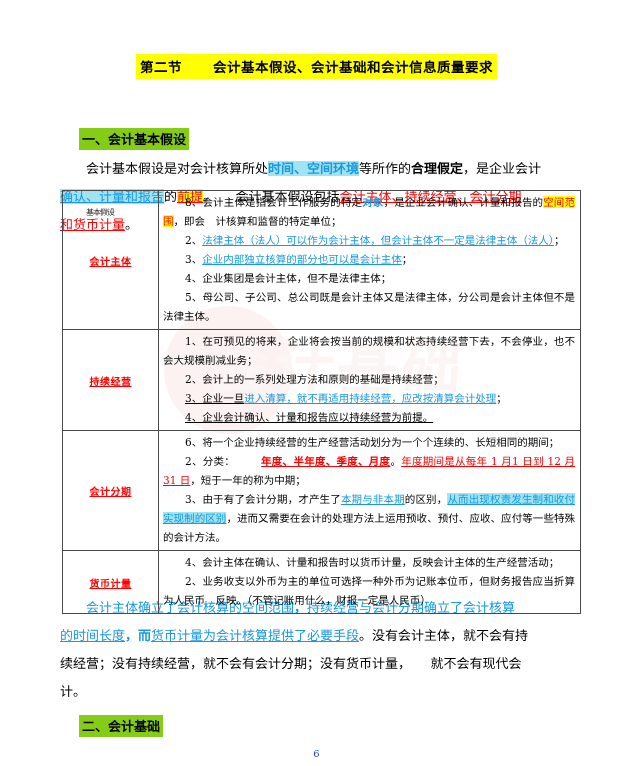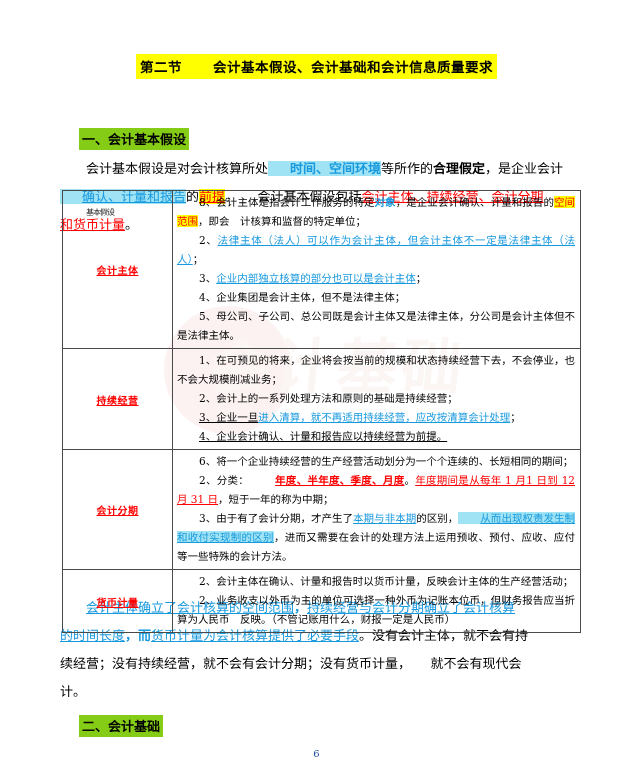--- a/index.html
+++ b/index.html
@@ -107,21 +107,21 @@
   .intro .l2 { text-indent: 0; }
 
   
   .bl-b  { color: #1a9ade; font-weight: bold; }          
   .bl-bu { color: #1a9ade; font-weight: normal; text-decoration: underline; }
   .rd    { color: #ff0000; }
   .rd-u  { color: #ff0000; text-decoration: underline; }
   .rd-bu { color: #ff0000; font-weight: bold; text-decoration: underline; margin-left: 26px; }
   .bk-b  { font-weight: bold; color: #000; }
   .hl-y  { background: #ffff00; }
-  .hl-c  { background: #9fe3f5; padding-left: 22px; }
+  .hl-c  { background: #9fe3f5; }
   .u     { text-decoration: underline; }
 
   
   .ghost {
     position: absolute;
     left: 86px;
     top: 206px;
     font-size: 8px;
     color: #2a2a2a;
     letter-spacing: -1px;
@@ -136,21 +136,21 @@
     left: 62px;
     top: 190px;
     width: 519px;
     border-collapse: collapse;
     z-index: 3;
     background: transparent;
   }
   .tbl td {
     border: 1px solid #4a4a4a;
     vertical-align: middle;
-    padding: 16px;
+    padding: 9px;
   }
   .tbl td.label {
     width: 77px;
     text-align: center;
     font-size: 10px;
     color: #ff0000;
     text-decoration: underline;
     font-weight: bold;
     font-family: "DejaVu Sans", "Liberation Sans", sans-serif;
     letter-spacing: 0.5px;
@@ -242,21 +242,21 @@
         <td class="label">会计分期</td>
         <td class="body">
           <p><span>6、将一个企业持续经营的生产经营活动划分为一个个连续的、长短相同的期间；</span></p>
           <p><span>2、分类：</span><span class="rd-bu">年度、半年度、季度、月度</span><span>。</span><span class="rd-u">年度期间是从每年 1 月1 日到 12 月 31 日</span><span>，短于一年的称为中期；</span></p>
           <p><span>3、由于有了会计分期，才产生了</span><span class="bl-bu">本期与非本期</span><span>的区别，</span><span class="bl-bu hl-c">从而出现权责发生制和收付实现制的区别</span><span>，进而又需要在会计的处理方法上运用预收、预付、应收、应付等一些特殊的会计方法。</span></p>
         </td>
       </tr>
       <tr>
         <td class="label">货币计量</td>
         <td class="body">
-          <p><span>2、会计主体在确认、计量和报告时以货币计量，反映会计主体的生产经营活动；</span></p>
+          <p><span>4、会计主体在确认、计量和报告时以货币计量，反映会计主体的生产经营活动；</span></p>
           <p><span>2、业务收支以外币为主的单位可选择一种外币为记账本位币，但财务报告应当折算为人民币　反映。（不管记账用什么，财报一定是人民币）</span></p>
         </td>
       </tr>
     </tbody>
   </table>
 
   <div class="closing">
     <span class="bl-bu">会计主体确立了会计核算的空间范围</span><span class="bl-b">，</span><span class="bl-bu">持续经营与会计分期确立了会计核算</span><br>
     <span class="l2"><span class="bl-bu">的时间长度</span><span class="bl-b">，而</span><span class="bl-bu">货币计量为会计核算提供了必要手段</span><span>。没有会计主体，就不会有持</span></span><br>
     <span class="l2">续经营；没有持续经营，就不会有会计分期；没有货币计量，　　就不会有现代会</span><br>

